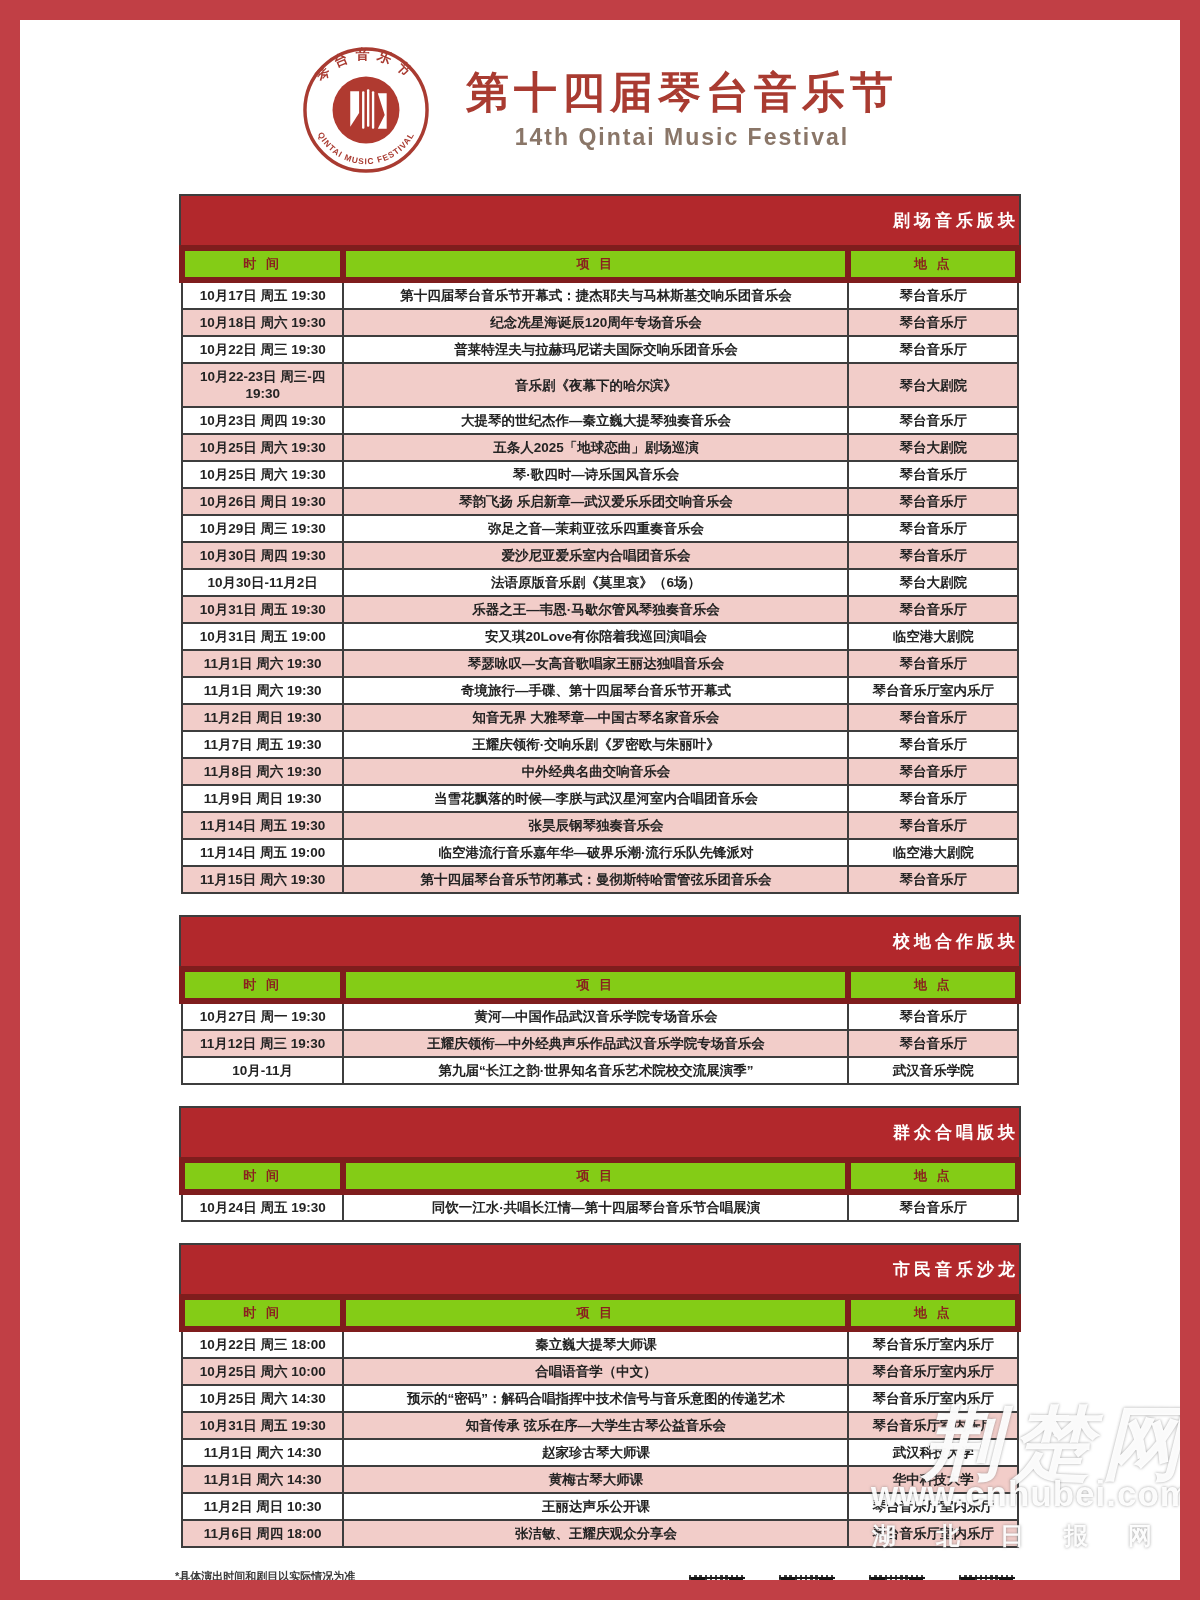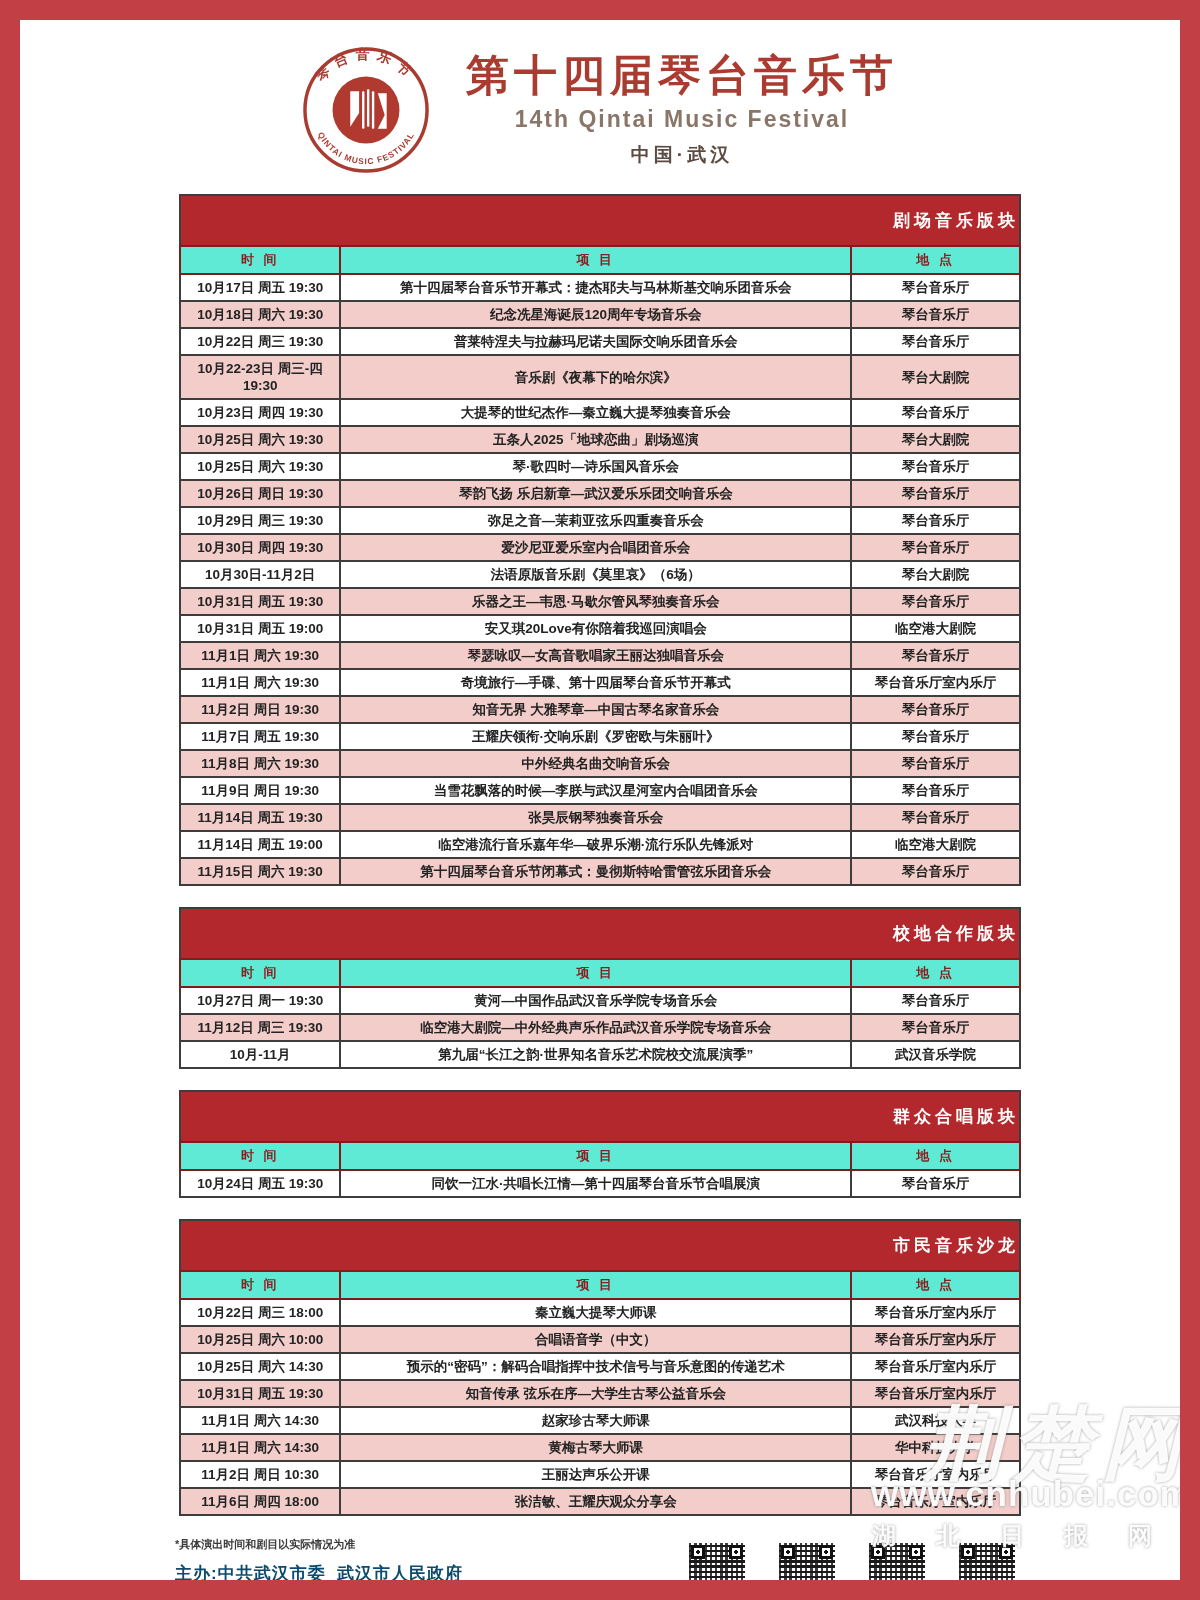--- a/index.html
+++ b/index.html
@@ -17,22 +17,22 @@
   .location { font-size:19px; color:#5c4b41; font-weight:bold; letter-spacing:4px; margin-top:9px; }
   
   .section { width:842px; margin:0 auto 21px; }
   .section-title {
     background:#b2282c; color:#ffffff; font-size:17px; font-weight:bold;
     letter-spacing:4px; text-align:right; padding:13px 0;
     border:2px solid #3d3d3d; border-bottom:none;
   }
   table { width:100%; border-collapse:collapse; table-layout:fixed; }
   th {
-    background:#5eead4; color:#8a1f1f; font-size:13px; font-weight:bold;
-    padding:4px 0; border:2px solid #7f1d1d; letter-spacing:3px;
+    background:#84cc16; color:#8a1f1f; font-size:13px; font-weight:bold;
+    padding:4px 0; border:6px solid #7f1d1d; letter-spacing:3px;
   }
   td {
     font-size:13.5px; color:#232323; font-weight:600; text-align:center;
     padding:4px 6px; border:2px solid #3d3d3d; line-height:17px; background:#ffffff;
     overflow:hidden;
   }
   th:first-child, td:first-child { width:19%; }
   th:nth-child(2), td:nth-child(2) { width:61%; }
   th:last-child,  td:last-child  { width:20%; }
   tbody tr:nth-child(even) td { background:#f2cdc9; }
@@ -93,21 +93,20 @@
         </text>
         <path id="arcBottom" d="M 10,65 A 55,55 0 0 0 120,65" fill="none"></path>
         <text font-size="8.5" font-weight="bold" fill="#a93b31" letter-spacing="1">
           <textPath href="#arcBottom" startOffset="50%" text-anchor="middle">QINTAI MUSIC FESTIVAL</textPath>
         </text>
       </svg>
     </div>
     <div class="title-block">
       <h1 class="page-title">第十四届琴台音乐节</h1>
       <div class="subtitle">14th Qintai Music Festival</div>
-      <div class="location">中国·武汉</div>
     </div>
   </div>
 
   <div id="sections">
       <div class="section">
         <div class="section-title">剧场音乐版块</div>
         <table>
           <thead>
             <tr>
               <th>时 间</th>
@@ -240,21 +239,21 @@
             </tr>
           </thead>
           <tbody>
             <tr>
               <td>10月27日 周一 19:30</td>
               <td>黄河—中国作品武汉音乐学院专场音乐会</td>
               <td>琴台音乐厅</td>
             </tr>
             <tr>
               <td>11月12日 周三 19:30</td>
-              <td>临空港大剧院—中外经典声乐作品武汉音乐学院专场音乐会</td>
+              <td>王耀庆领衔—中外经典声乐作品武汉音乐学院专场音乐会</td>
               <td>琴台音乐厅</td>
             </tr>
             <tr>
               <td>10月-11月</td>
               <td>第九届“长江之韵·世界知名音乐艺术院校交流展演季”</td>
               <td>武汉音乐学院</td>
             </tr>
           </tbody>
         </table>
       </div>

